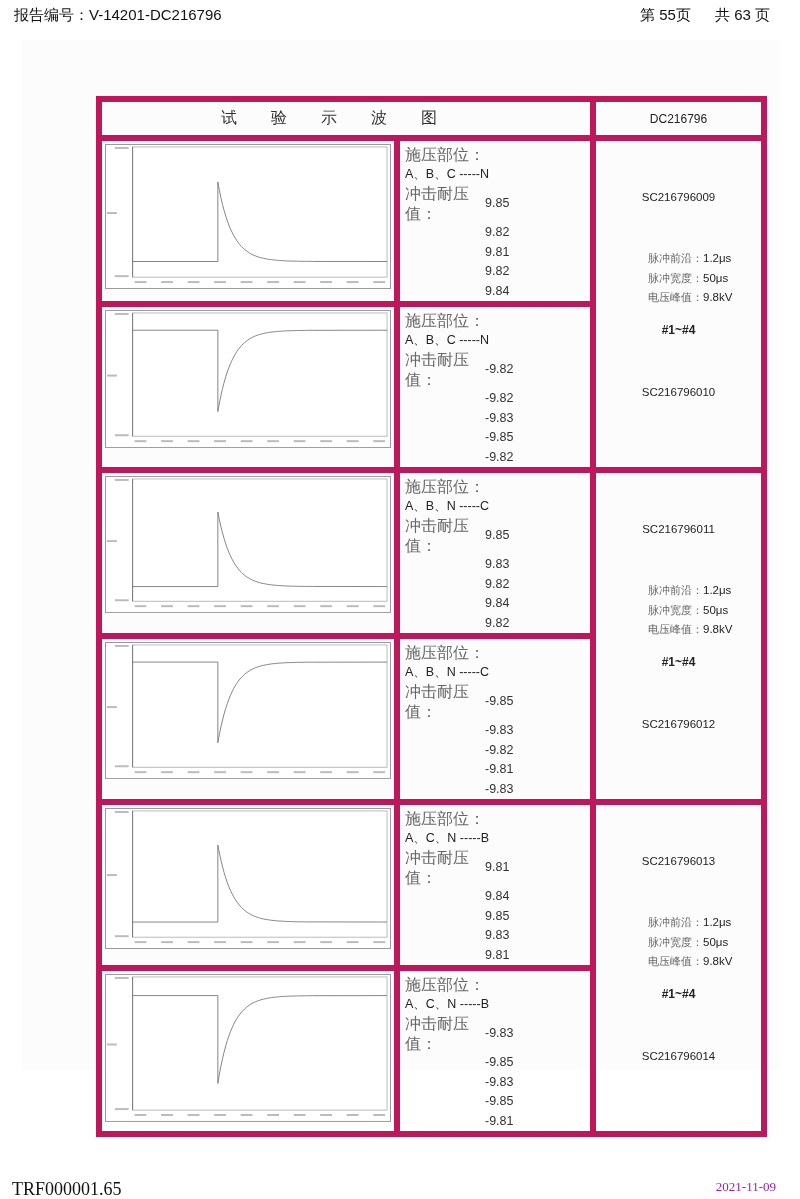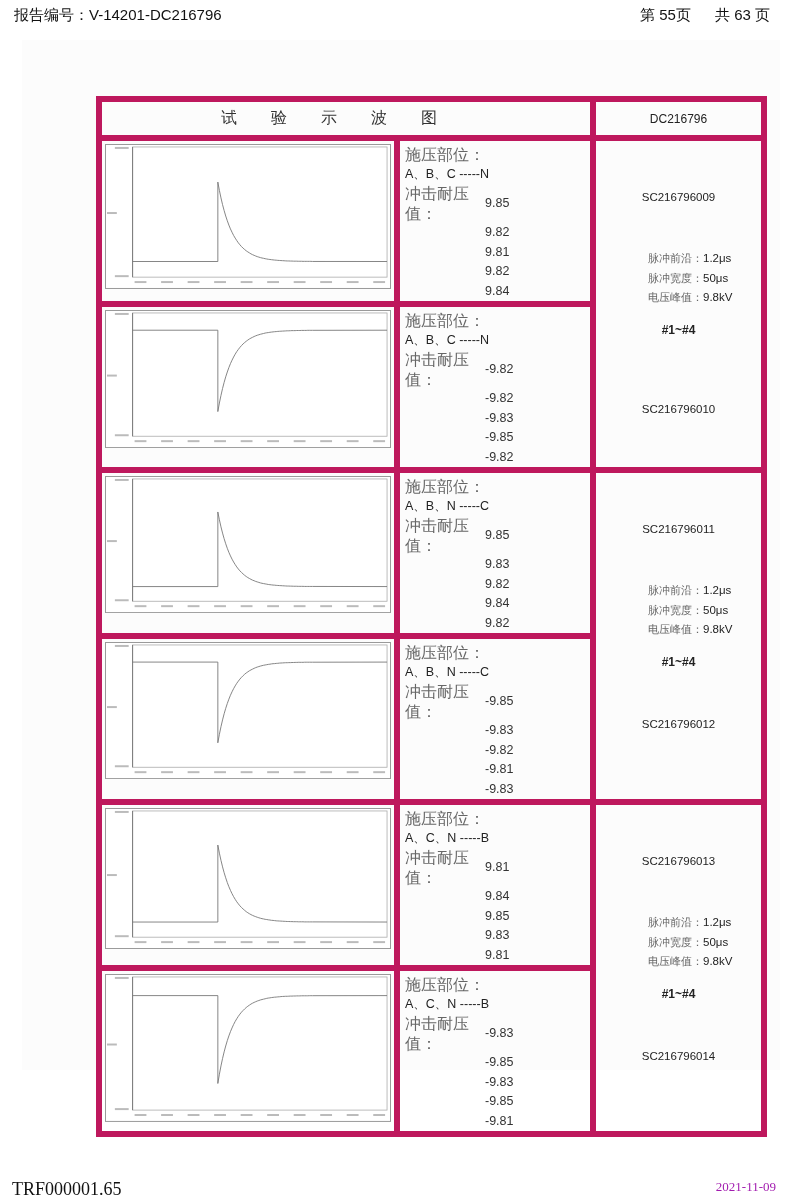--- a/index.html
+++ b/index.html
@@ -106,21 +106,21 @@
           </div>
         </td>
         <td class="side" rowspan="2">
           <div class="sid" style="top:50px">SC216796009</div>
           <div class="params" style="top:108px">
             <div><span class="pk">脉冲前沿：</span><span>1.2μs</span></div>
             <div><span class="pk">脉冲宽度：</span><span>50μs</span></div>
             <div><span class="pk">电压峰值：</span><span>9.8kV</span></div>
           </div>
           <div class="range" style="top:182px">#1~#4</div>
-          <div class="sid" style="top:262px">SC216796010</div>
+          <div class="sid" style="top:245px">SC216796010</div>
         </td>
       </tr>
       <tr style="height: 148px;">
         <td class="plot-cell">
           <svg class="plot" viewBox="0 0 290 140" width="290" height="140">
             <rect x="0.5" y="0.5" width="289" height="139" fill="#fff" stroke="#999" stroke-width="1"></rect>
             <rect x="28" y="3" width="258" height="125" fill="none" stroke="#aaa" stroke-width="0.8"></rect>
             <line x1="28" y1="3" x2="28" y2="128" stroke="#777" stroke-width="1"></line>
             <rect x="30" y="132" width="12" height="2" fill="#bbb"></rect>
             <rect x="56.888888888888886" y="132" width="12" height="2" fill="#bbb"></rect>

